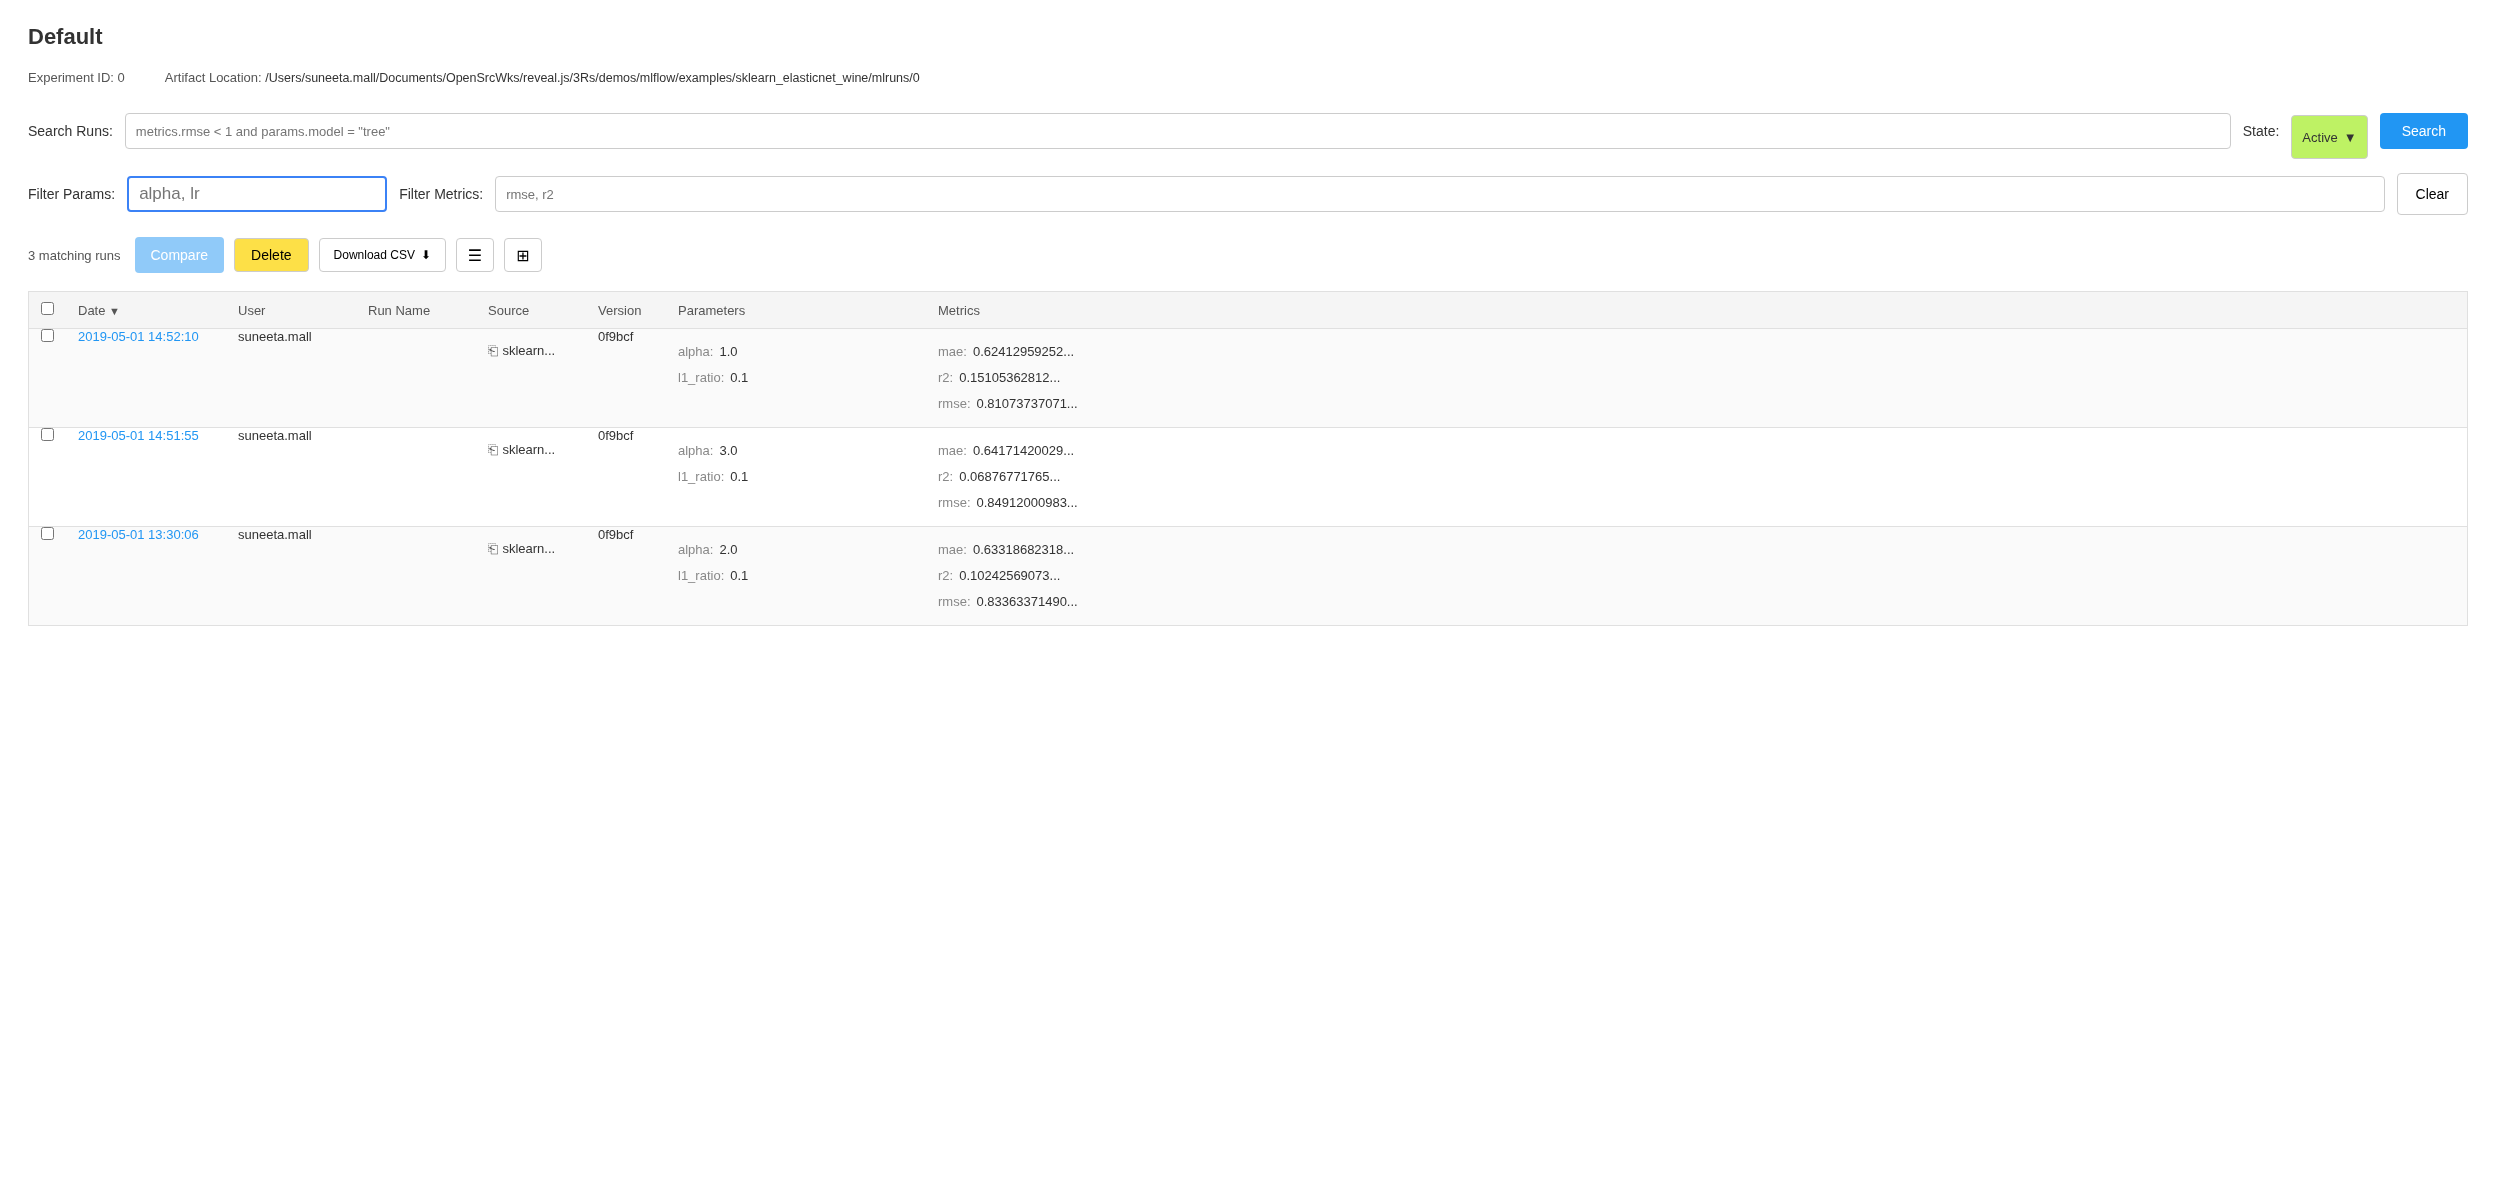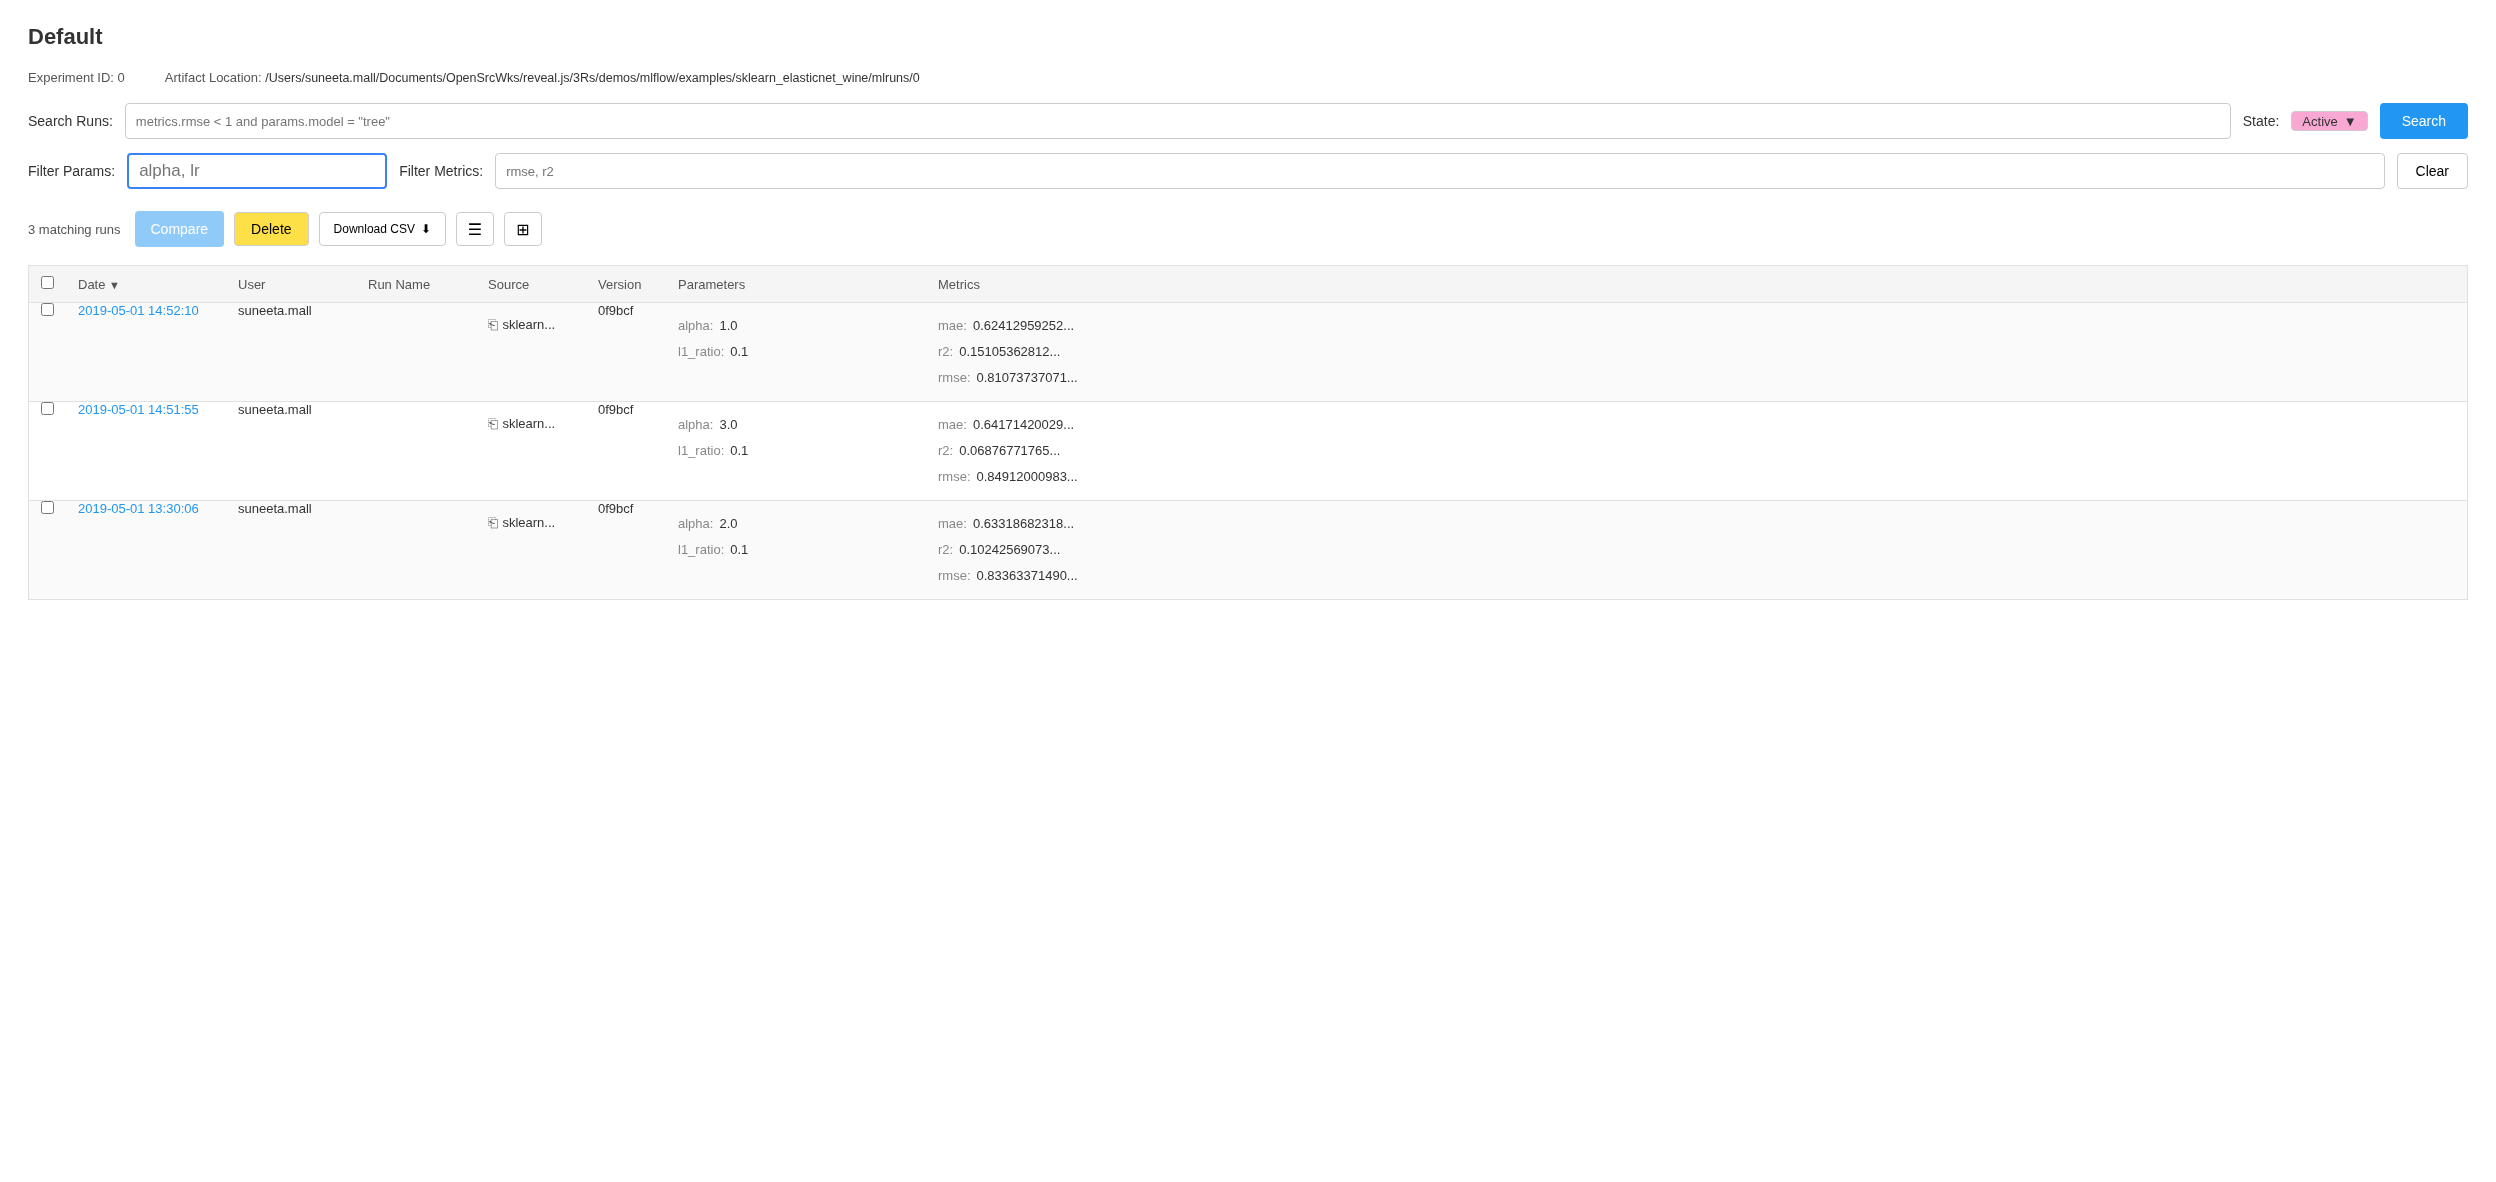--- a/index.html
+++ b/index.html
@@ -46,31 +46,32 @@
       font-size: 13px;
       color: #999;
       outline: none;
     }
     .state-label {
       font-size: 14px;
       font-weight: 500;
       white-space: nowrap;
     }
     .state-dropdown {
-      height: 20px;
+      height: 44px;
       border: 1px solid #ccc;
       border-radius: 4px;
       padding: 0 10px;
       font-size: 13px;
-      background: #f9a8d4;
+      background: #bef264;
       cursor: pointer;
       display: flex;
       align-items: center;
       gap: 6px;
       white-space: nowrap;
+      margin-top: 12px;
     }
     .search-btn {
       height: 36px;
       padding: 0 22px;
       background: #2196F3;
       color: #fff;
       border: none;
       border-radius: 4px;
       font-size: 14px;
       font-weight: 500;
@@ -102,21 +103,21 @@
       flex: 1;
       height: 36px;
       border: 1px solid #ccc;
       border-radius: 4px;
       padding: 0 10px;
       font-size: 13px;
       color: #999;
       outline: none;
     }
     .clear-btn {
-      height: 36px;
+      height: 42px;
       padding: 0 18px;
       background: #fff;
       border: 1px solid #ccc;
       border-radius: 4px;
       font-size: 14px;
       cursor: pointer;
     }
 
     .toolbar {
       display: flex;

